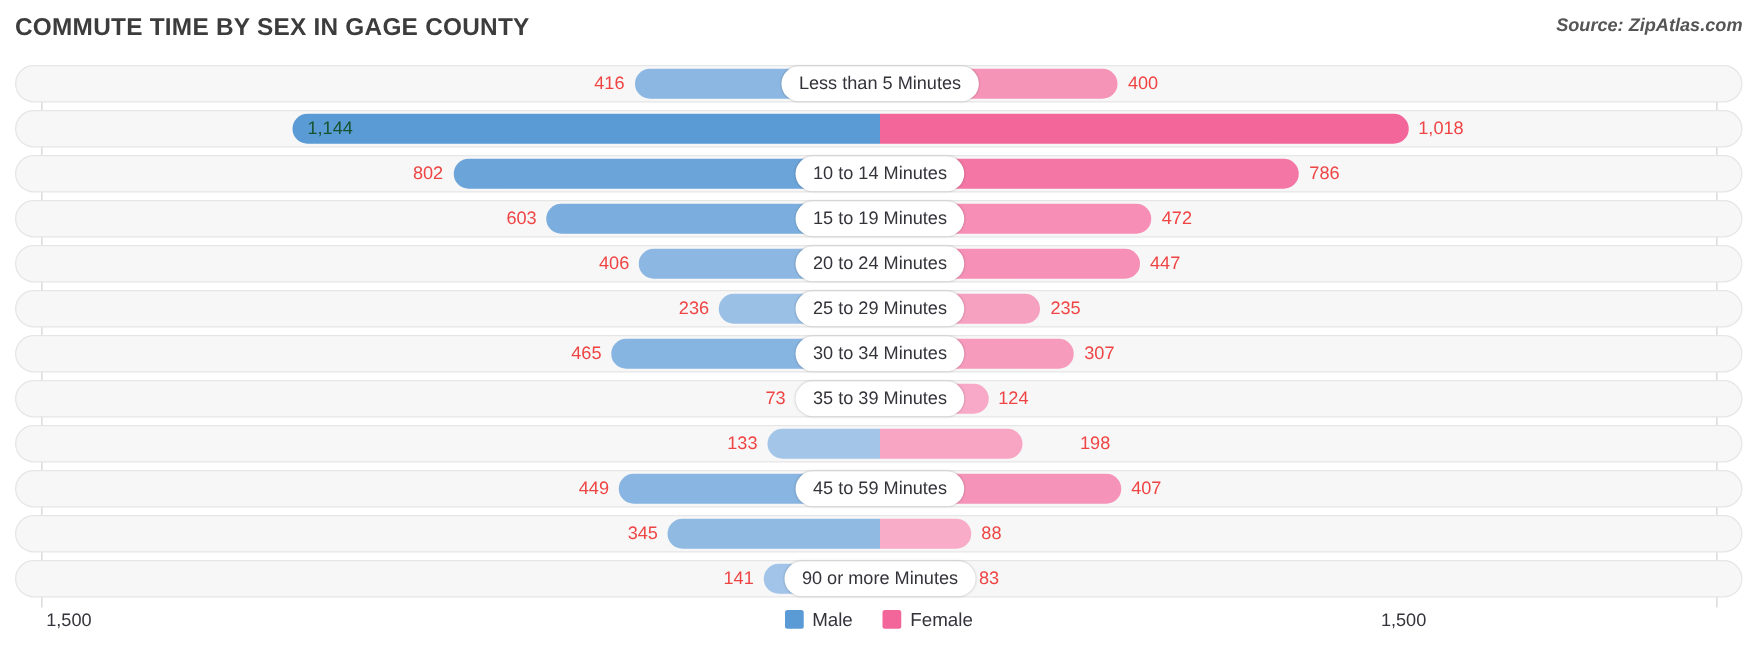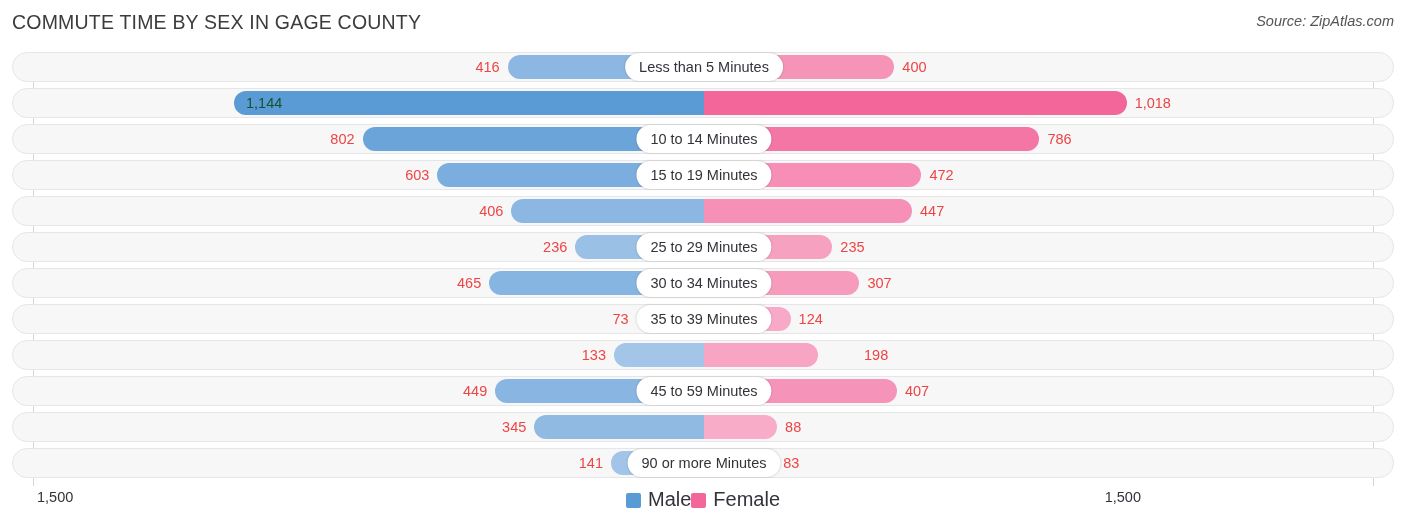--- a/index.html
+++ b/index.html
@@ -14,20 +14,21 @@
     overflow: hidden;
     position: relative;
   }
 
   
   #chart-header {
     position: absolute;
     top: 0; left: 0;
     width: 1406px;
     height: 46px;
+    font-weight: bold;
   }
   #chart-title {
     position: absolute;
     left: 12px;
     top: 11px;
     font-size: 19.5px;
     letter-spacing: 0.2px;
     color: #3c3c3c;
     white-space: nowrap;
   }
@@ -144,22 +145,22 @@
   #legend {
     position: absolute;
     left: 0;
     top: 2px;
     width: 1406px;
     text-align: center;
     font-size: 0;
   }
   .legend-item {
     display: inline-block;
-    margin: 0 0;
-    font-size: 20px;
+    margin: 0 12px;
+    font-size: 15px;
     color: #33333a;
     white-space: nowrap;
   }
   .legend-swatch {
     display: inline-block;
     width: 15px;
     height: 15px;
     border-radius: 2px;
     vertical-align: -2px;
     margin-right: 7px;
@@ -211,20 +212,21 @@
           <div class="bar-value value-female" style="left: 916.413px; width: 70px;">472</div>
           <div class="category-pill">15 to 19 Minutes</div>
         </div>
       </div>
       <div class="bar-row" style="top: 144px;">
         <div class="bar-inner">
           <div class="bar bar-male" style="left: 498.395px; width: 192.605px; background: rgb(140, 183, 226);"></div>
           <div class="bar bar-female" style="left: 691px; width: 208.016px; background: rgb(246, 144, 182);"></div>
           <div class="bar-value value-male" style="left: 420.395px; width: 70px;">406</div>
           <div class="bar-value value-female" style="left: 907.016px; width: 70px;">447</div>
+          <div class="category-pill">20 to 24 Minutes</div>
         </div>
       </div>
       <div class="bar-row" style="top: 180px;">
         <div class="bar-inner">
           <div class="bar bar-male" style="left: 562.294px; width: 128.706px; background: rgb(154, 192, 230);"></div>
           <div class="bar bar-female" style="left: 691px; width: 128.33px; background: rgb(247, 161, 193);"></div>
           <div class="bar-value value-male" style="left: 484.294px; width: 70px;">236</div>
           <div class="bar-value value-female" style="left: 827.33px; width: 70px;">235</div>
           <div class="category-pill">25 to 29 Minutes</div>
         </div>

